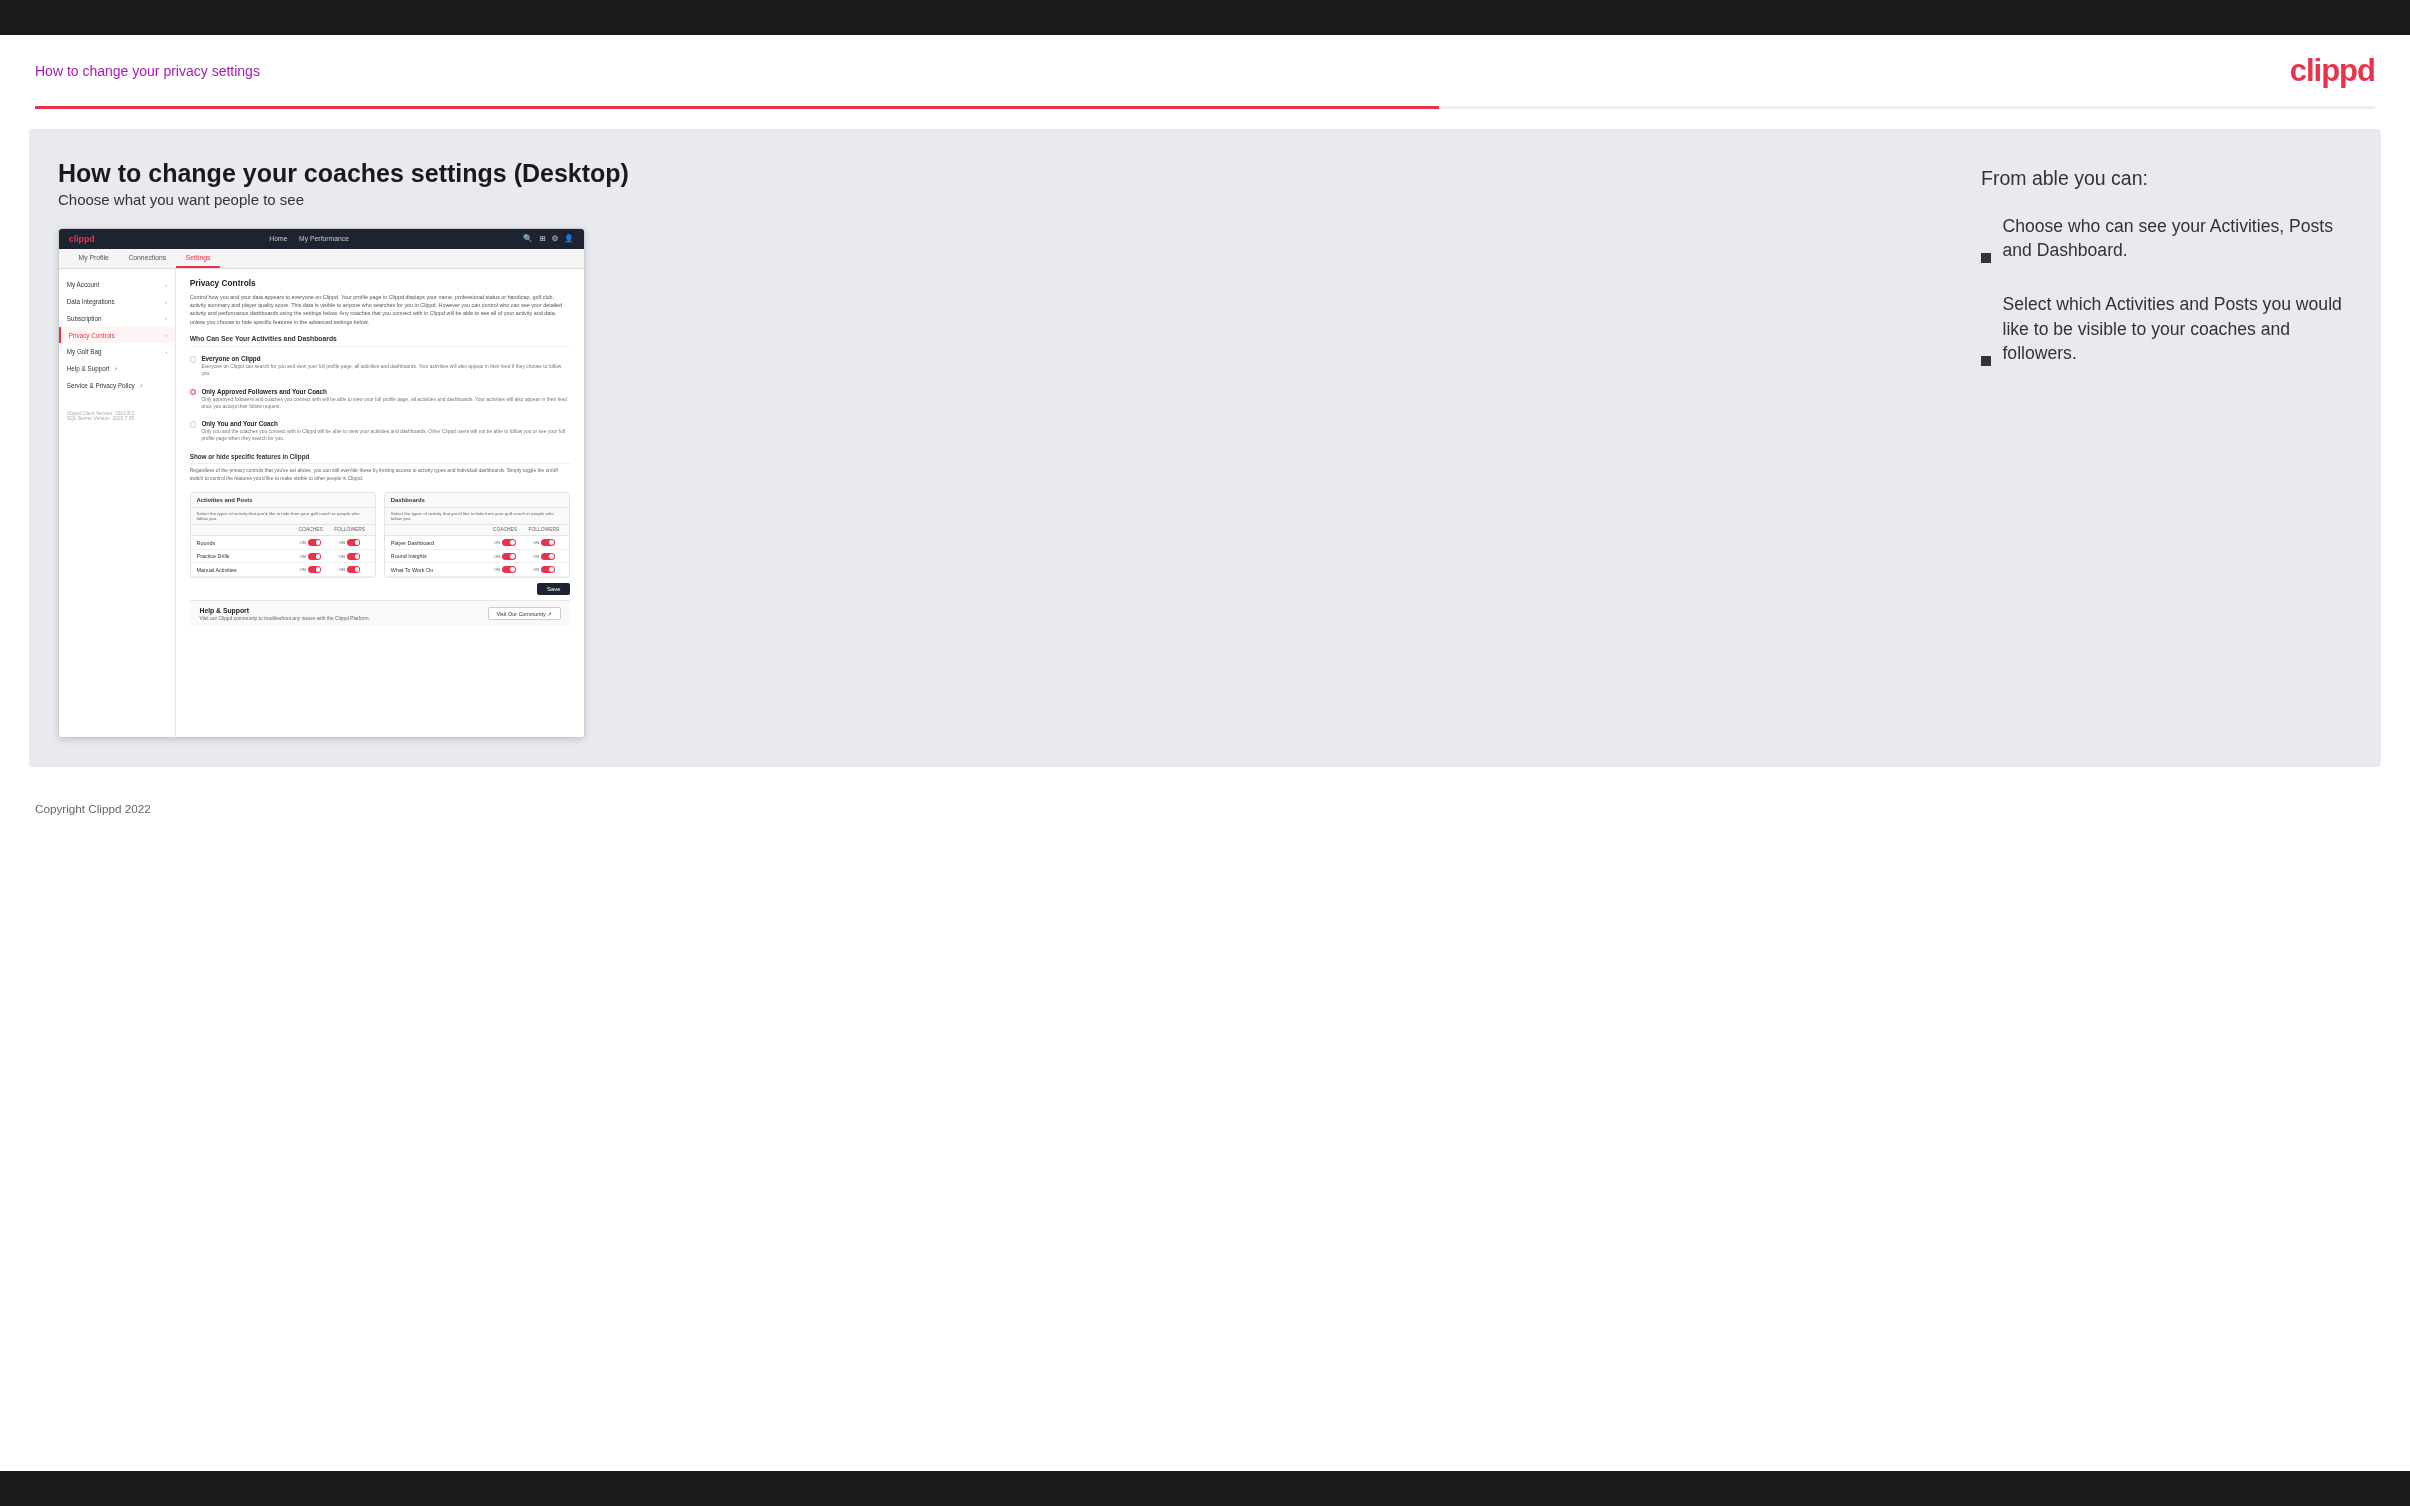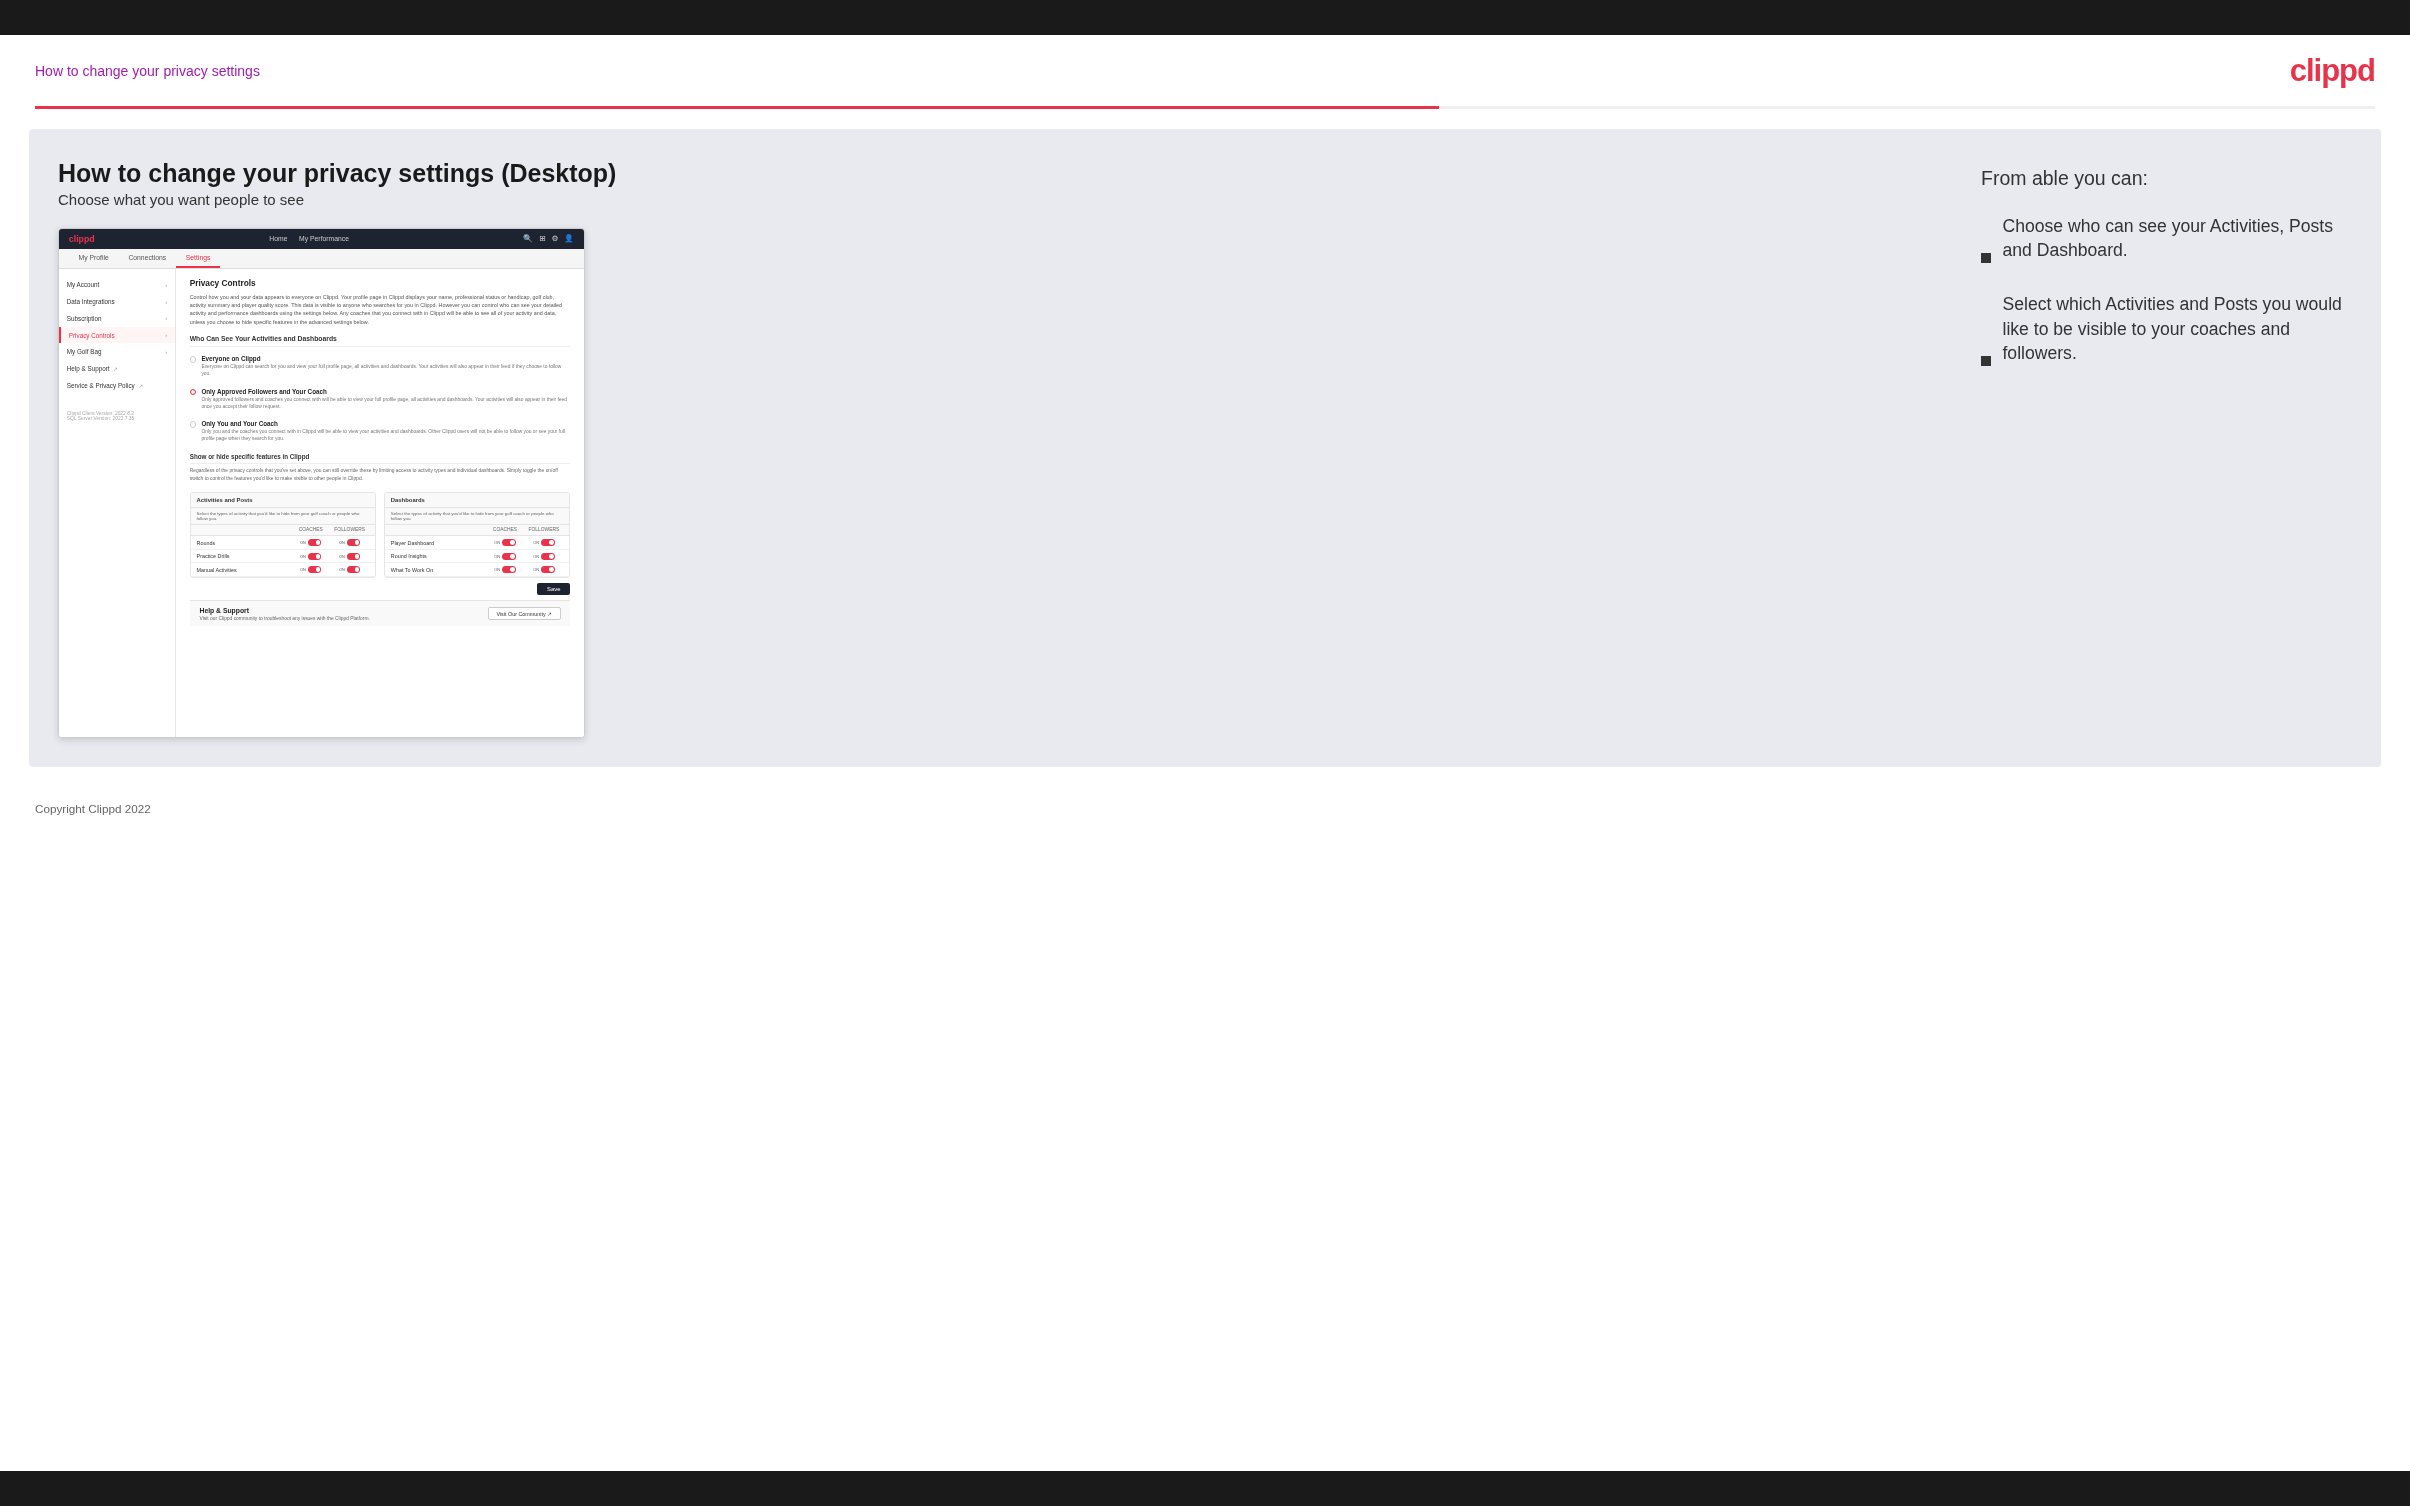--- a/index.html
+++ b/index.html
@@ -418,21 +418,21 @@
 <div class="header">
   <span class="header-title">How to change your privacy settings</span>
   <span class="logo">clippd</span>
 </div>
 
 <div class="header-divider"></div>
 
 <div class="main-content">
 
   <div class="left-panel">
-    <h1 class="page-heading">How to change your privacy settings (Desktop)</h1>
+    <h1 class="page-heading">How to change your coaches settings (Desktop)</h1>
     <p class="page-subheading">Choose what you want people to see</p>
 
     <div class="screenshot-mockup">
 
       <div class="mock-nav">
         <span class="mock-nav-logo">clippd</span>
         <div class="mock-nav-links">
           <span>Home</span>
           <span>My Performance</span>
         </div>

